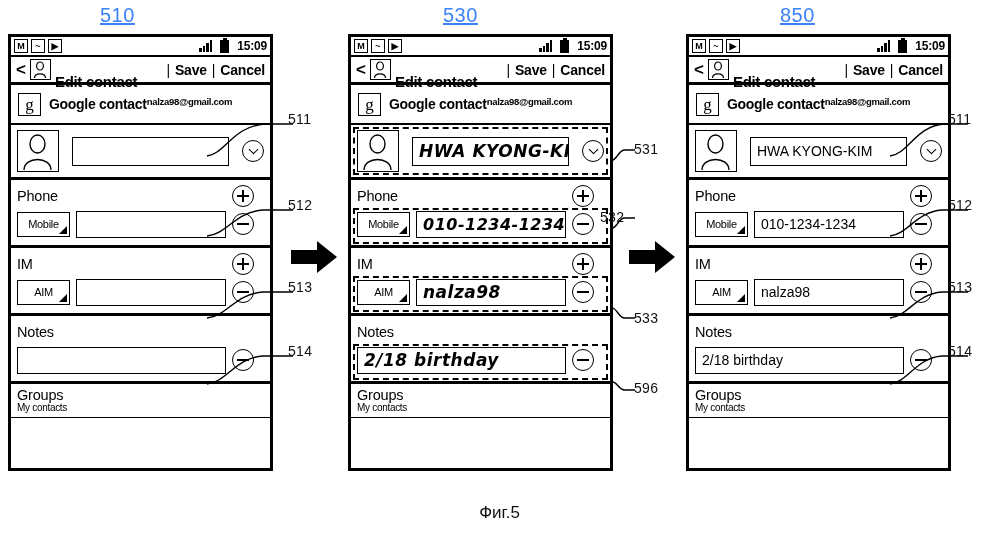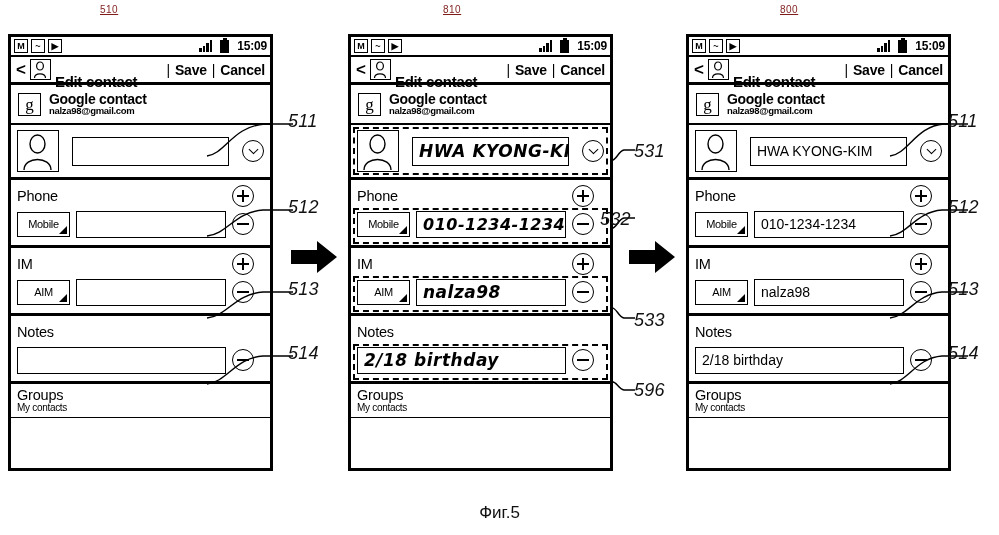--- a/index.html
+++ b/index.html
@@ -12,25 +12,25 @@
     height: 535px;
     position: relative;
     font-family: "Liberation Sans", sans-serif;
     color: #000000;
     overflow: hidden;
   }
 
   
   .fig-label {
     position: absolute;
-    font-size: 10px;
+    font-size: 20px;
     font-weight: 400;
     text-decoration: underline;
     letter-spacing: 0.5px;
-    color: #7f1d1d;
+    color: #3b82f6;
   }
   .fig-caption {
     position: absolute;
     left: 0;
     right: 0;
     top: 503px;
     text-align: center;
     font-size: 17px;
     color: #111;
   }
@@ -157,21 +157,21 @@
     border: 1.5px solid #000;
     box-sizing: border-box;
     display: flex;
     align-items: center;
     justify-content: center;
     font-family: "Liberation Serif", serif;
     font-size: 17px;
     line-height: 1;
     flex: none;
   }
-  .acct-text { display: flex; flex-direction: column; line-height: 1.05; }
+  .acct-text { display: flex; flex-direction: row; line-height: 1.05; }
   .acct-title { font-size: 14px; font-weight: bold; letter-spacing: -0.3px; }
   .acct-mail { font-size: 9.5px; font-weight: bold; letter-spacing: -0.3px; }
 
   
   .name-row {
     height: 55px;
     border-bottom: 3px solid #000;
     display: flex;
     align-items: center;
     padding: 0 6px;
@@ -295,34 +295,33 @@
     font-style: italic;
     font-weight: bold;
     font-size: 17px;
     letter-spacing: 0.5px;
   }
   .hand.small { font-size: 16px; }
 
   
   .callout-num {
     position: absolute;
-    font-size: 18px;
+    font-size: 14px;
     color: #111;
     letter-spacing: 0.3px;
-    font-style: italic;
   }
   .leader { position: absolute; overflow: visible; }
   .leader path { fill: none; stroke: #000; stroke-width: 1.4px; }
 </style>
 </head>
 <body>
 
 <div class="fig-label" style="left:100px;top:4px;">510</div>
-<div class="fig-label" style="left:443px;top:4px;">810</div>
-<div class="fig-label" style="left:780px;top:4px;">800</div>
+<div class="fig-label" style="left:443px;top:4px;">530</div>
+<div class="fig-label" style="left:780px;top:4px;">850</div>
 
 <div class="phone p1">
 
   <div class="statusbar">
     <div class="sb-icons">
       <div class="sb-ico">M</div>
       <div class="sb-ico">~</div>
       <div class="sb-ico">▶</div>
     </div>
     <div class="sb-right">

